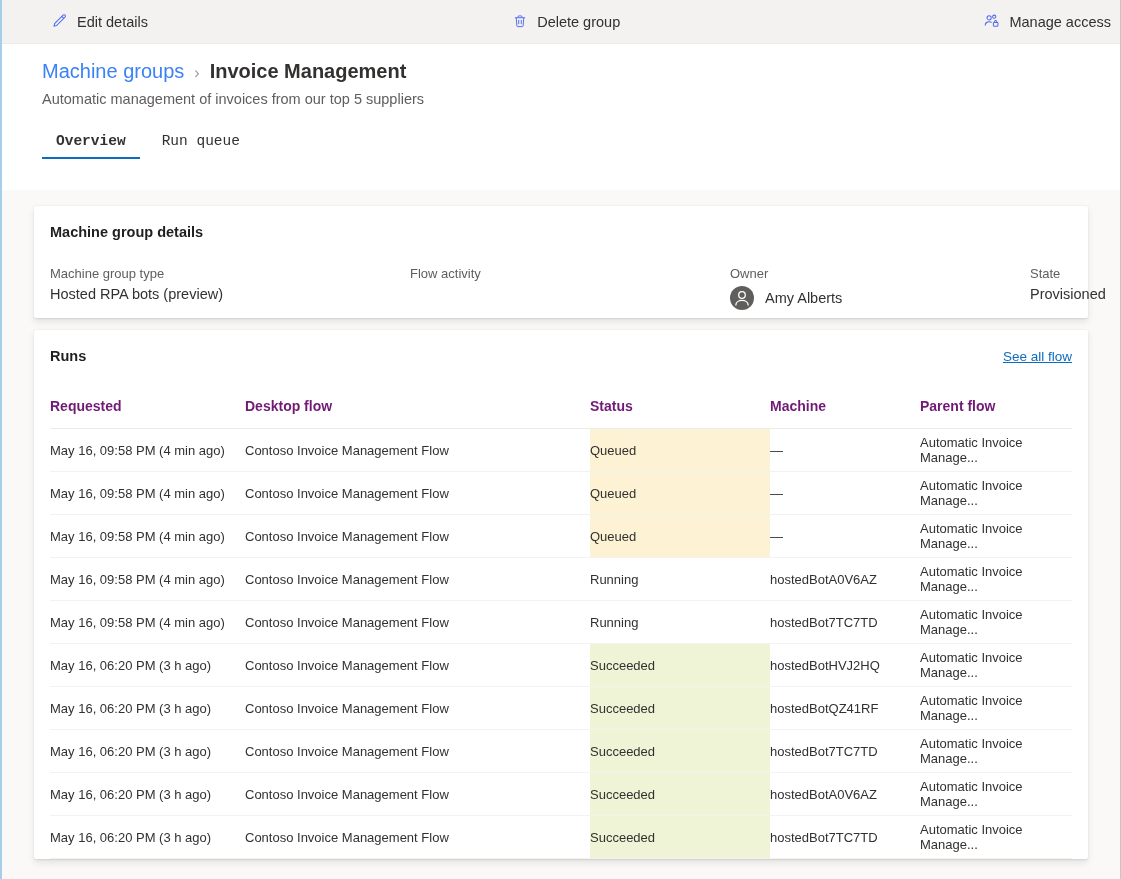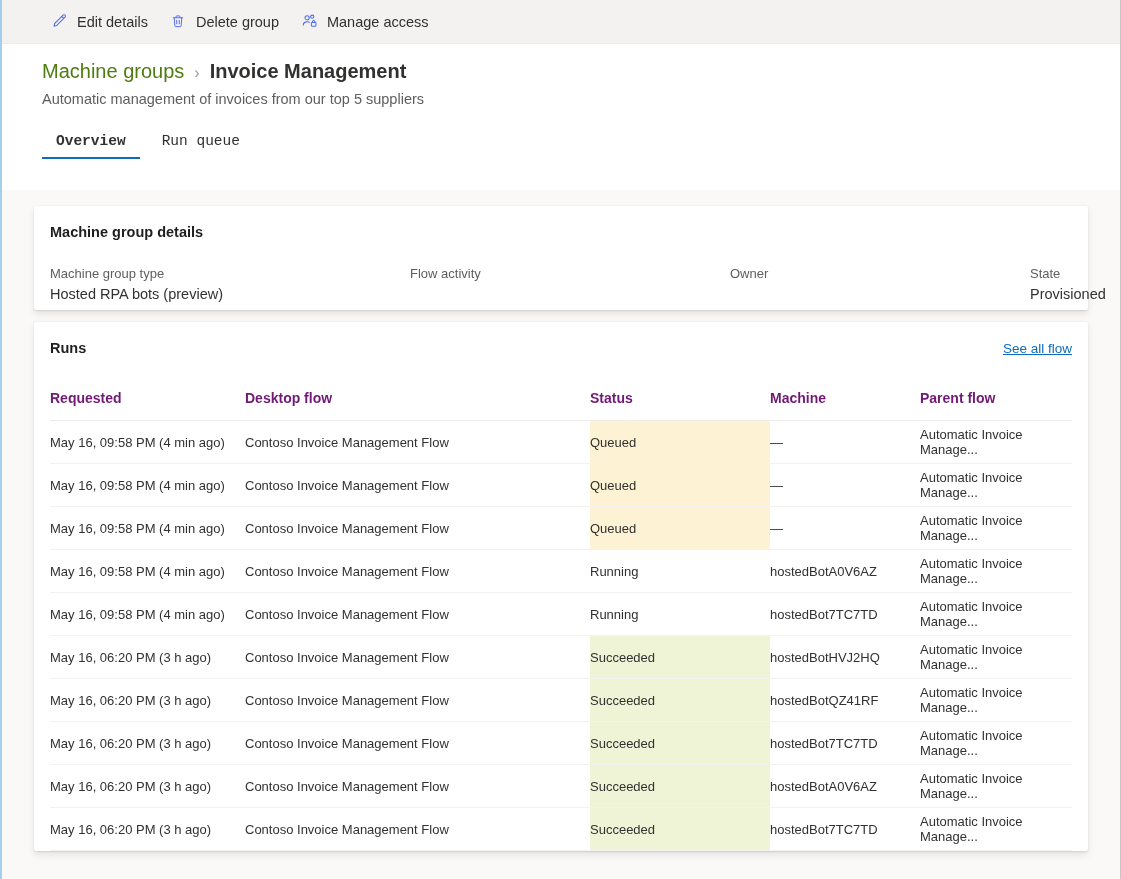--- a/index.html
+++ b/index.html
@@ -28,20 +28,21 @@
 
   
   .commandbar {
     height: 44px;
     background: #f3f2f1;
     border-bottom: 1px solid #edebe9;
     display: flex;
     align-items: center;
     padding-left: 40px;
     gap: 4px;
+    justify-content: space-between;
   }
   .cmd-btn {
     display: flex;
     align-items: center;
     gap: 9px;
     height: 34px;
     padding: 0 9px;
     background: transparent;
     border: none;
     cursor: pointer;
@@ -68,21 +69,21 @@
     position: relative;
   }
   .breadcrumb {
     display: flex;
     align-items: center;
     gap: 10px;
     padding-top: 16px;
   }
   .bc-parent {
     font-size: 20px;
-    color: #4d7c0f;
+    color: #3b82f6;
     cursor: pointer;
     font-weight: 400;
   }
   .bc-chevron {
     color: #9c9a99;
     font-size: 16px;
     line-height: 1;
     display: inline-block;
     transform: translateY(1px);
   }
@@ -286,20 +287,29 @@
           <div class="detail-label">Machine group type</div>
           <div class="detail-value">Hosted RPA bots (preview)</div>
         </div>
 
         <div>
           <div class="detail-label">Flow activity</div>
         </div>
 
         <div>
           <div class="detail-label">Owner</div>
+          <div class="detail-value owner-value">
+            <span class="avatar">
+              <svg width="24" height="24" viewBox="0 0 24 24" fill="none" stroke="#ffffff" stroke-width="1.3">
+                <circle cx="12" cy="9" r="3.3"></circle>
+                <path d="M5.8 19.4c0-3.2 2.9-5 6.2-5s6.2 1.8 6.2 5"></path>
+              </svg>
+            </span>
+            <span>Amy Alberts</span>
+          </div>
         </div>
 
         <div>
           <div class="detail-label">State</div>
           <div class="detail-value">Provisioned</div>
         </div>
 
       </div>
     </div>
 

